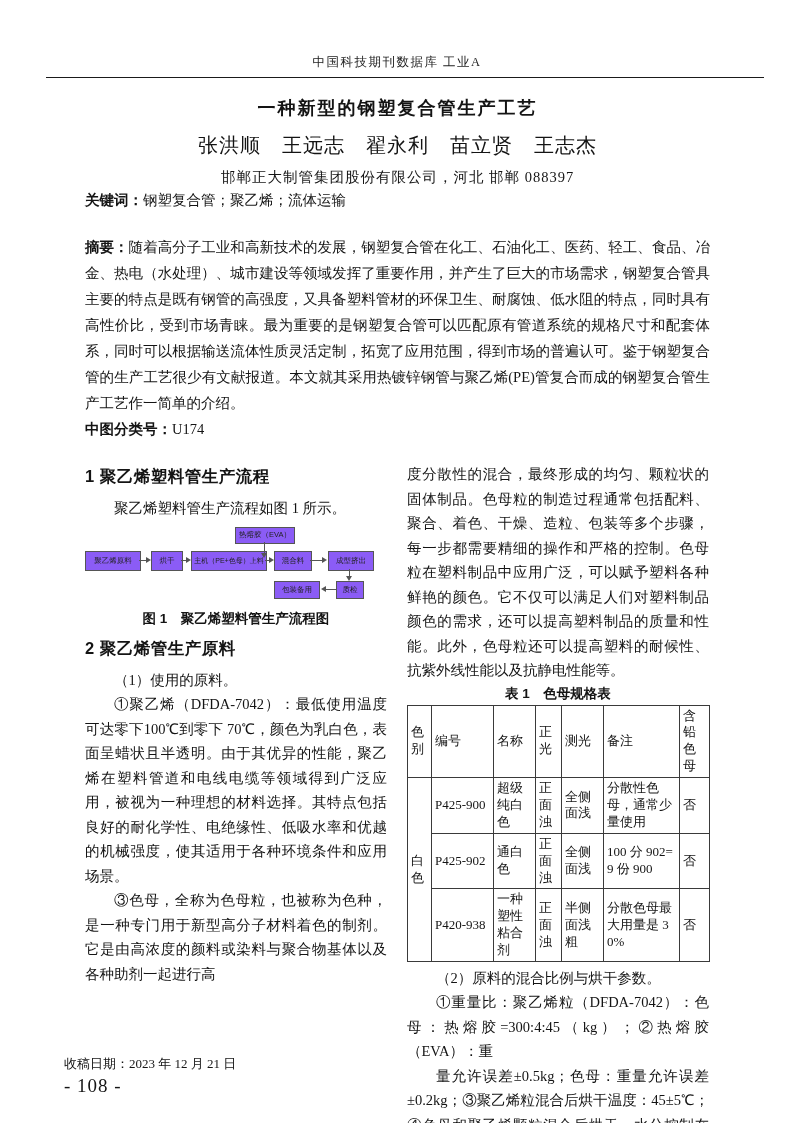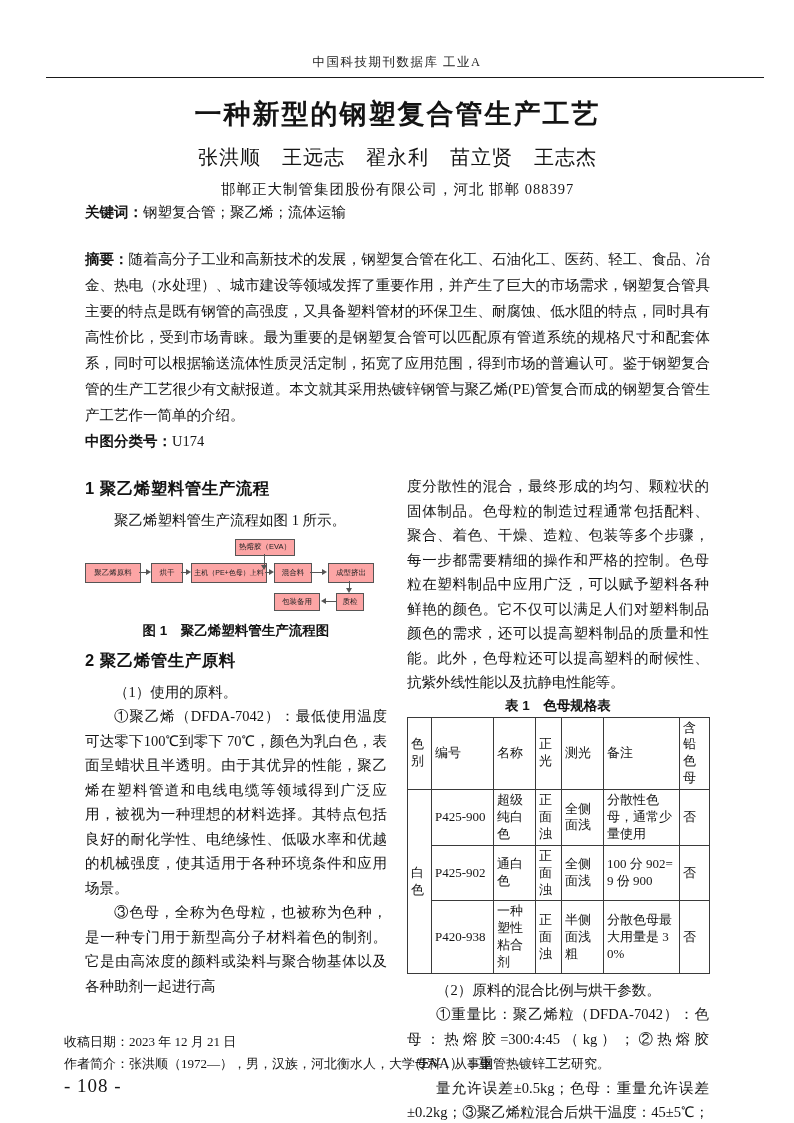--- a/index.html
+++ b/index.html
@@ -1,37 +1,37 @@
 <!DOCTYPE html>
 <html><head>
 <meta charset="utf-8">
 <style>
   html,body{margin:0;padding:0;background:#e8e8e8;}
   .page{position:relative;width:794px;height:1123px;margin:0 auto;background:#ffffff;
         color:#141414;font-family:"Liberation Serif",serif;overflow:hidden;}
   .content{padding:0 84px 0 85px;}
   .journal{padding-top:54px;text-align:center;font-size:12.5px;letter-spacing:1.5px;color:#222;}
   .rule{border:none;border-top:1.6px solid #1a1a1a;margin:6px 30px 0 46px;}
-  .title{margin-top:18px;text-align:center;font-size:27px;font-weight:bold;
+  .title{margin-top:18px;text-align:center;font-size:18px;font-weight:bold;
          font-family:"Liberation Sans",sans-serif;letter-spacing:2px;}
   .authors{margin-top:12px;text-align:center;font-size:20px;letter-spacing:1px;}
   .affil{margin-top:9px;text-align:center;font-size:14.5px;letter-spacing:1px;}
   .metaP{margin:0;font-size:14.5px;line-height:26px;text-align:justify;text-justify:inter-ideograph;}
   .abstractP{margin-top:21px;}
   .lbl{font-weight:bold;font-family:"Liberation Sans",sans-serif;}
   .cols{display:flex;gap:20px;margin-top:20px;}
   .col{width:302px;flex:0 0 302px;}
   .bodyP{margin:0;font-size:14.5px;line-height:24.5px;text-align:justify;text-justify:inter-ideograph;}
   .indent{text-indent:2em;}
   .h2{margin:4px 0 8px 0;font-size:16.5px;font-weight:bold;
       font-family:"Liberation Sans",sans-serif;letter-spacing:0.5px;}
   .h2.second{margin-top:10px;}
   
   .flow{position:relative;width:302px;height:78px;margin:6px 0 2px 0;}
-  .fbox{position:absolute;border:1px solid #555;background:#fca5a5;display:flex;
+  .fbox{position:absolute;border:1px solid #555;background:#8b5cf6;display:flex;
         align-items:center;justify-content:center;font-size:7.5px;white-space:nowrap;
         overflow:hidden;color:#222;font-family:"Liberation Sans",sans-serif;}
   .line-h{position:absolute;height:0;border-top:1px solid #555;}
   .line-v{position:absolute;width:0;border-left:1px solid #555;}
   .tri{position:absolute;width:0;height:0;}
   .tri-r{border:3px solid transparent;border-left:5px solid #555;}
   .tri-l{border:3px solid transparent;border-right:5px solid #555;}
   .tri-d{border:3px solid transparent;border-top:5px solid #555;}
   .figcap{margin:5px 0 6px 0;text-align:center;font-size:13.5px;font-weight:bold;
           font-family:"Liberation Sans",sans-serif;}
@@ -157,17 +157,16 @@
 
         <p class="bodyP indent" style="margin-top:4px;">（2）原料的混合比例与烘干参数。</p>
         <p class="bodyP indent">①重量比：聚乙烯粒（DFDA-7042）：色母：热熔胶=300:4:45（kg）；②热熔胶（EVA）：重</p>
         <p class="bodyP indent">量允许误差±0.5kg；色母：重量允许误差±0.2kg；③聚乙烯粒混合后烘干温度：45±5℃；④色母和聚乙烯颗粒混合后烘干，水分控制在 3%（SHT1770-2010 塑料 聚乙烯水分含量的测定或采用手持式卡尔费休水分测定仪测量）；烘干方法采取边搅动边烘干。</p>
       </div>
     </div>
   </div>
 
   <div class="footer">
     <div>收稿日期：2023 年 12 月 21 日</div>
-    <div>作者简介：张洪顺（1972—），男，汉族，河北衡水人，大学专科，从事钢管热镀锌工艺研究。</div>
     <div class="pagenum">- 108 -</div>
   </div>
 
 </div>
 
 </body></html>

